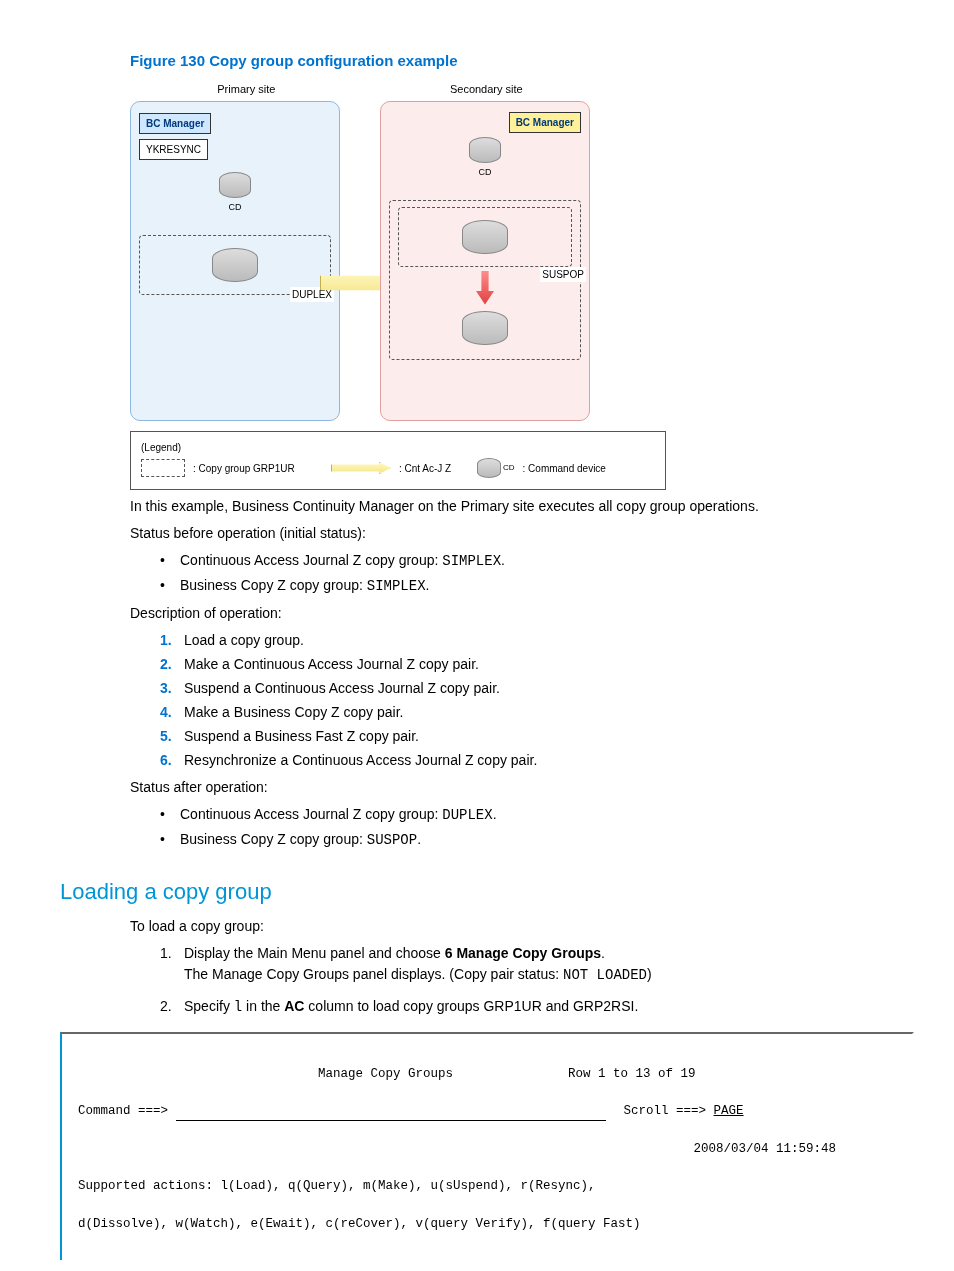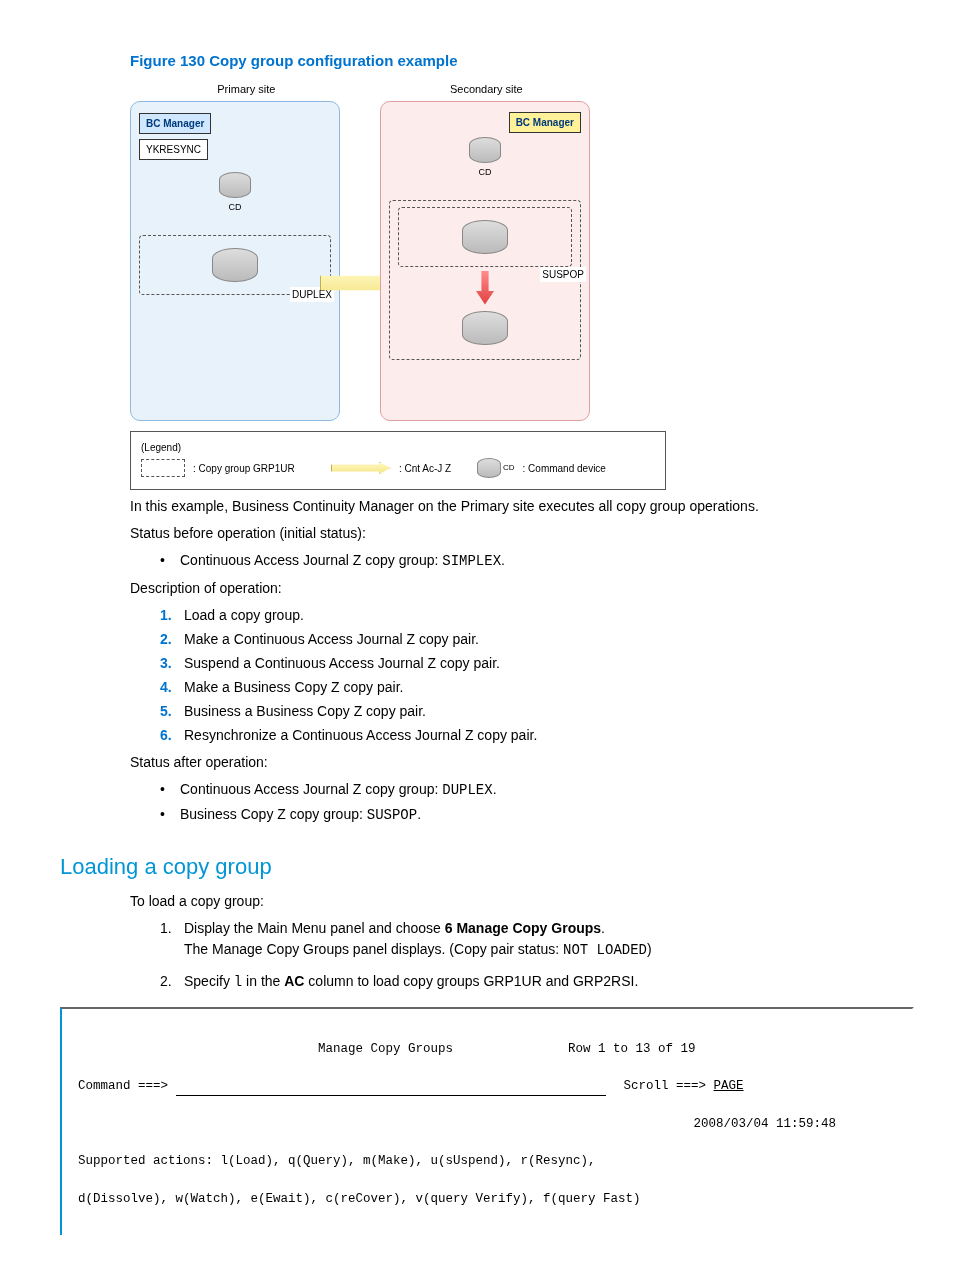--- a/index.html
+++ b/index.html
@@ -201,28 +201,29 @@
       <span style="font-size:8px; margin-left:-6px;">CD</span>
       <span>: Command device</span>
     </div>
   </div>
 </div>
 
 <p class="body">In this example, Business Continuity Manager on the Primary site executes all copy group operations.</p>
 <p class="body">Status before operation (initial status):</p>
 <ul class="bul">
   <li><span>Continuous Access Journal Z copy group: </span><span class="mono">SIMPLEX</span><span>.</span></li>
+  <li><span>Business Copy Z copy group: </span><span class="mono">SIMPLEX</span><span>.</span></li>
 </ul>
 <p class="body">Description of operation:</p>
 <ol class="num">
   <li>Load a copy group.</li>
   <li>Make a Continuous Access Journal Z copy pair.</li>
   <li>Suspend a Continuous Access Journal Z copy pair.</li>
   <li>Make a Business Copy Z copy pair.</li>
-  <li>Business a Business Copy Z copy pair.</li>
+  <li>Suspend a Business Fast Z copy pair.</li>
   <li>Resynchronize a Continuous Access Journal Z copy pair.</li>
 </ol>
 <p class="body">Status after operation:</p>
 <ul class="bul">
   <li><span>Continuous Access Journal Z copy group: </span><span class="mono">DUPLEX</span><span>.</span></li>
   <li><span>Business Copy Z copy group: </span><span class="mono">SUSPOP</span><span>.</span></li>
 </ul>
 
 <h2 class="section">Loading a copy group</h2>
 <p class="body">To load a copy group:</p>

